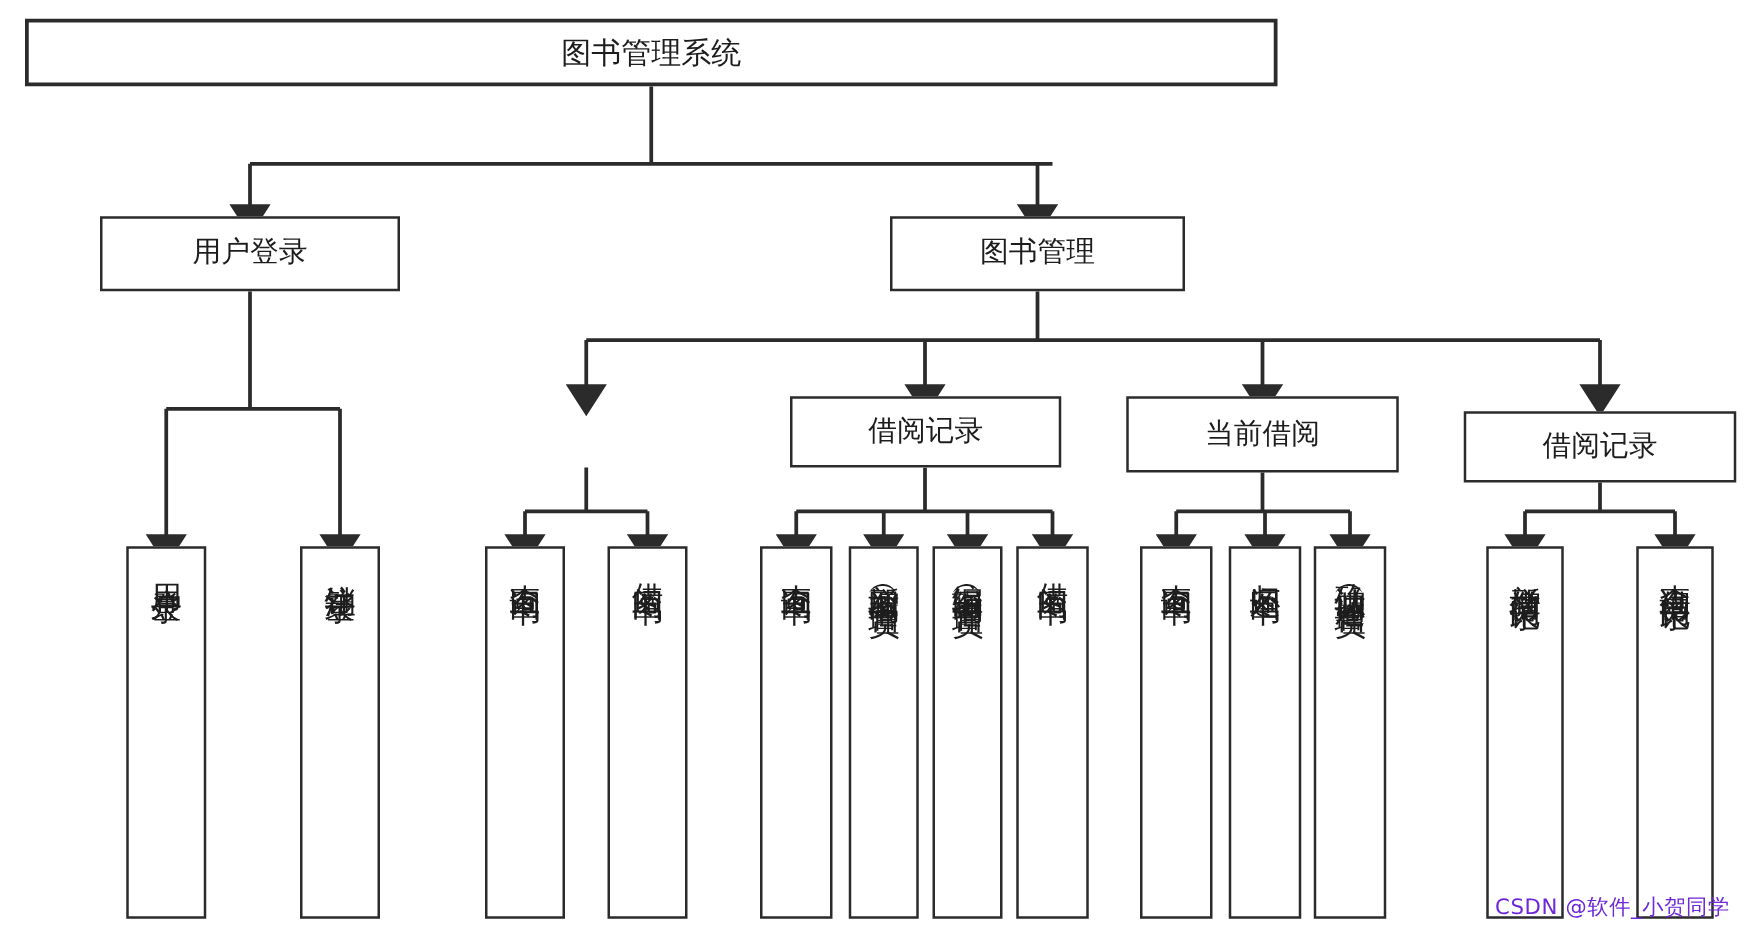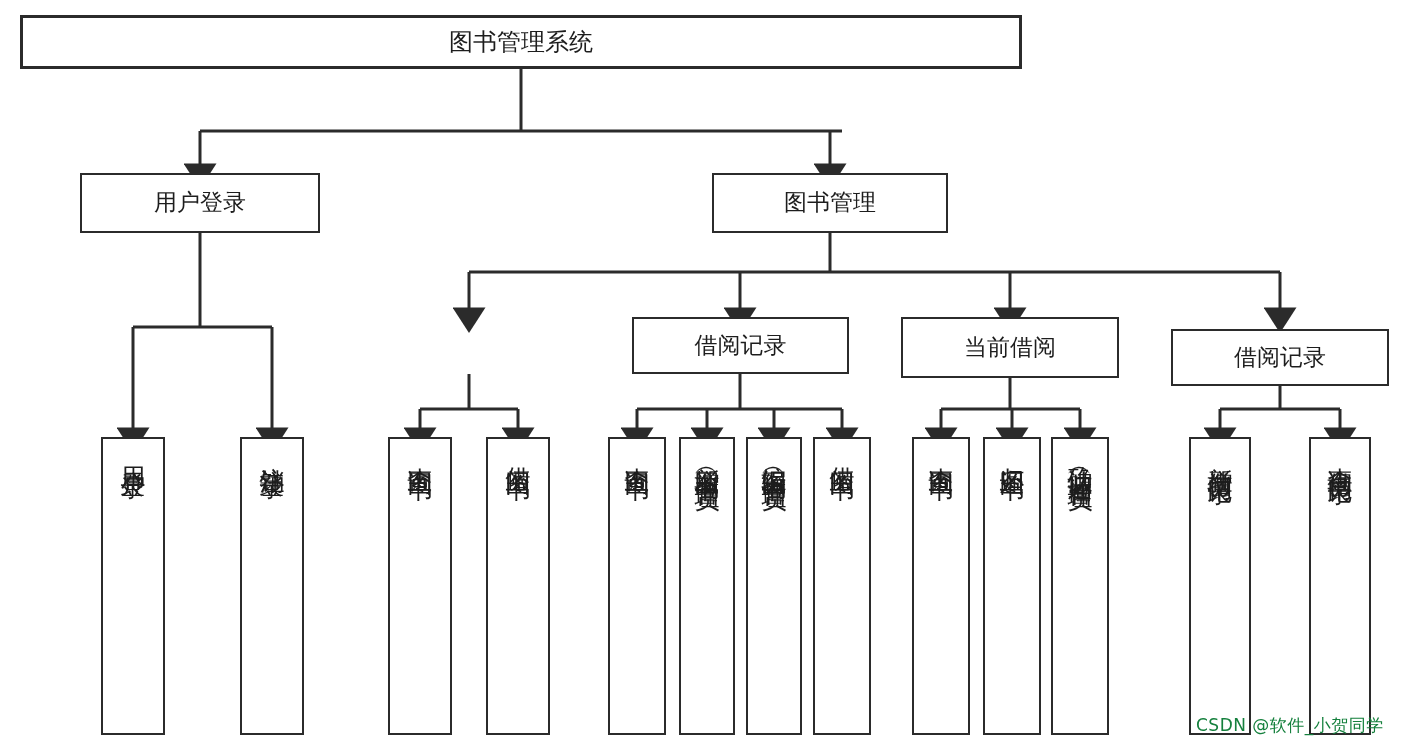--- a/index.html
+++ b/index.html
@@ -58,21 +58,21 @@
   .node.vert .node-label {
     writing-mode: vertical-rl;
     text-orientation: upright;
     font-size: 25px;
     letter-spacing: 3px;
     line-height: 1.0;
   }
   .watermark {
     position: absolute;
     font-size: 17px;
-    color: #15803d;
+    color: #6d28d9;
     white-space: nowrap;
     letter-spacing: 0.5px;
   }
 </style>
 </head>
 <body>
 
 <div id="canvas">
 
   <svg class="edges" viewBox="0 0 1405 747" xmlns="http://www.w3.org/2000/svg">

